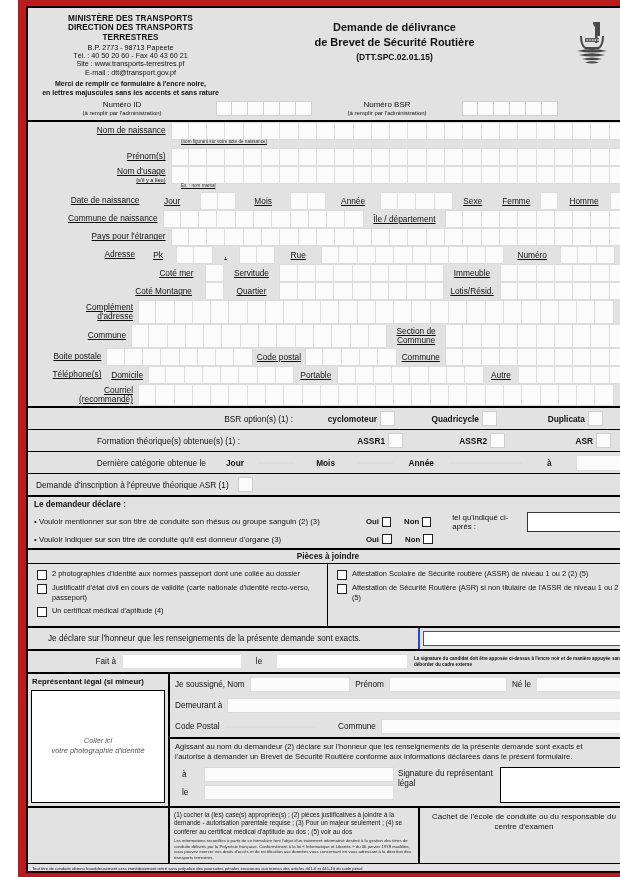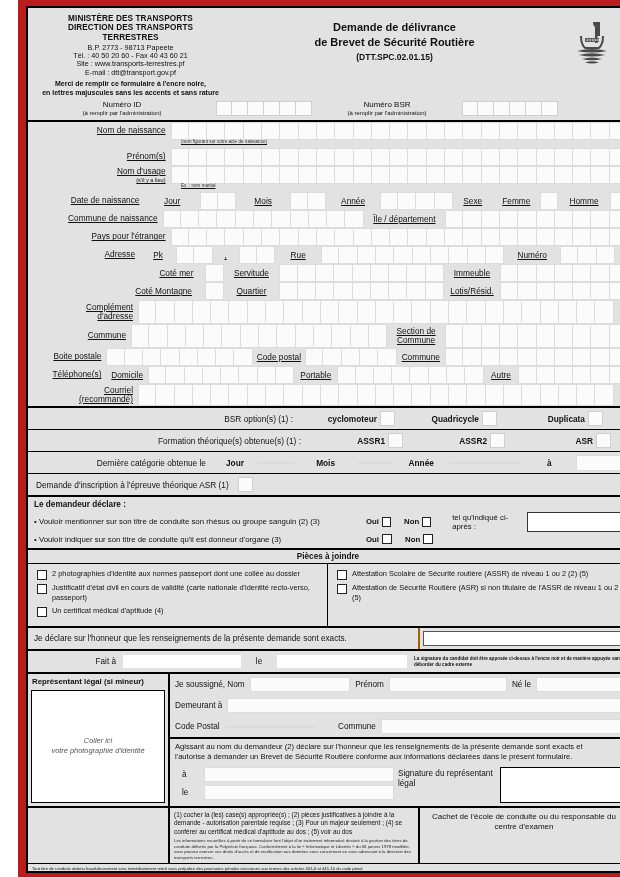--- a/index.html
+++ b/index.html
@@ -68,21 +68,21 @@
          font-weight:bold;font-size:8.2px;padding:2px 0;}
   .pj-body{display:flex;border-bottom:2px solid #000;}
   .pj-col{padding:5px 6px 6px 6px;box-sizing:border-box;}
   .pj-col.left{width:50%;border-right:1px solid #000;}
   .pj-col.right{width:50%;}
   .pj-item{display:flex;font-size:7.4px;line-height:1.35;margin-bottom:3px;}
   .pj-item .cb{flex:0 0 auto;margin-top:1px;}
 
   
   .hon{display:flex;border-bottom:2px solid #000;}
-  .hon-txt{flex:1;font-size:8.2px;padding:6px 6px;border-right:2px solid #a16207;}
+  .hon-txt{flex:1;font-size:8.2px;padding:6px 20px;border-right:2px solid #1d4ed8;}
   .hon-sig{width:208px;padding:3px;box-sizing:border-box;}
   .sigbox{width:100%;height:100%;border:1px solid #555;background:#fff;box-sizing:border-box;}
 
   .faitrow{display:flex;align-items:center;border-bottom:2px solid #000;padding:3px 0;}
   .whitein{background:#fff;border:1px solid #e2e2e2;height:15px;box-sizing:border-box;}
   .note{font-size:4.6px;font-weight:bold;line-height:1.3;padding-left:6px;}
 
   
   .repwrap{display:flex;flex:1;}
   .rep-left{width:142px;border-right:2px solid #000;box-sizing:border-box;
@@ -651,21 +651,21 @@
       <div class="optlbl" style="width:265px;text-align:right">BSR option(s) (1) :</div>
       <div class="optbold" style="width:78px;text-align:right">cyclomoteur</div>
       <div class="sq"></div>
       <div class="optbold" style="width:84px;text-align:right">Quadricycle</div>
       <div class="sq"></div>
       <div class="optbold" style="width:88px;text-align:right">Duplicata</div>
       <div class="sq"></div>
     </div>
 
     <div class="optrow">
-      <div class="optlbl" style="width:265px;text-align:right;padding-left:8px">Formation théorique(s) obtenue(s) (1) :</div>
+      <div class="optlbl" style="width:265px;text-align:center;padding-left:8px">Formation théorique(s) obtenue(s) (1) :</div>
       <div class="optbold" style="width:78px;text-align:right">ASSR1</div>
       <div class="sq"></div>
       <div class="optbold" style="width:84px;text-align:right">ASSR2</div>
       <div class="sq"></div>
       <div class="optbold" style="width:88px;text-align:right">ASR</div>
       <div class="sq"></div>
     </div>
 
     <div class="optrow">
       <div class="optlbl" style="width:178px;text-align:right">Dernière catégorie obtenue le</div>

